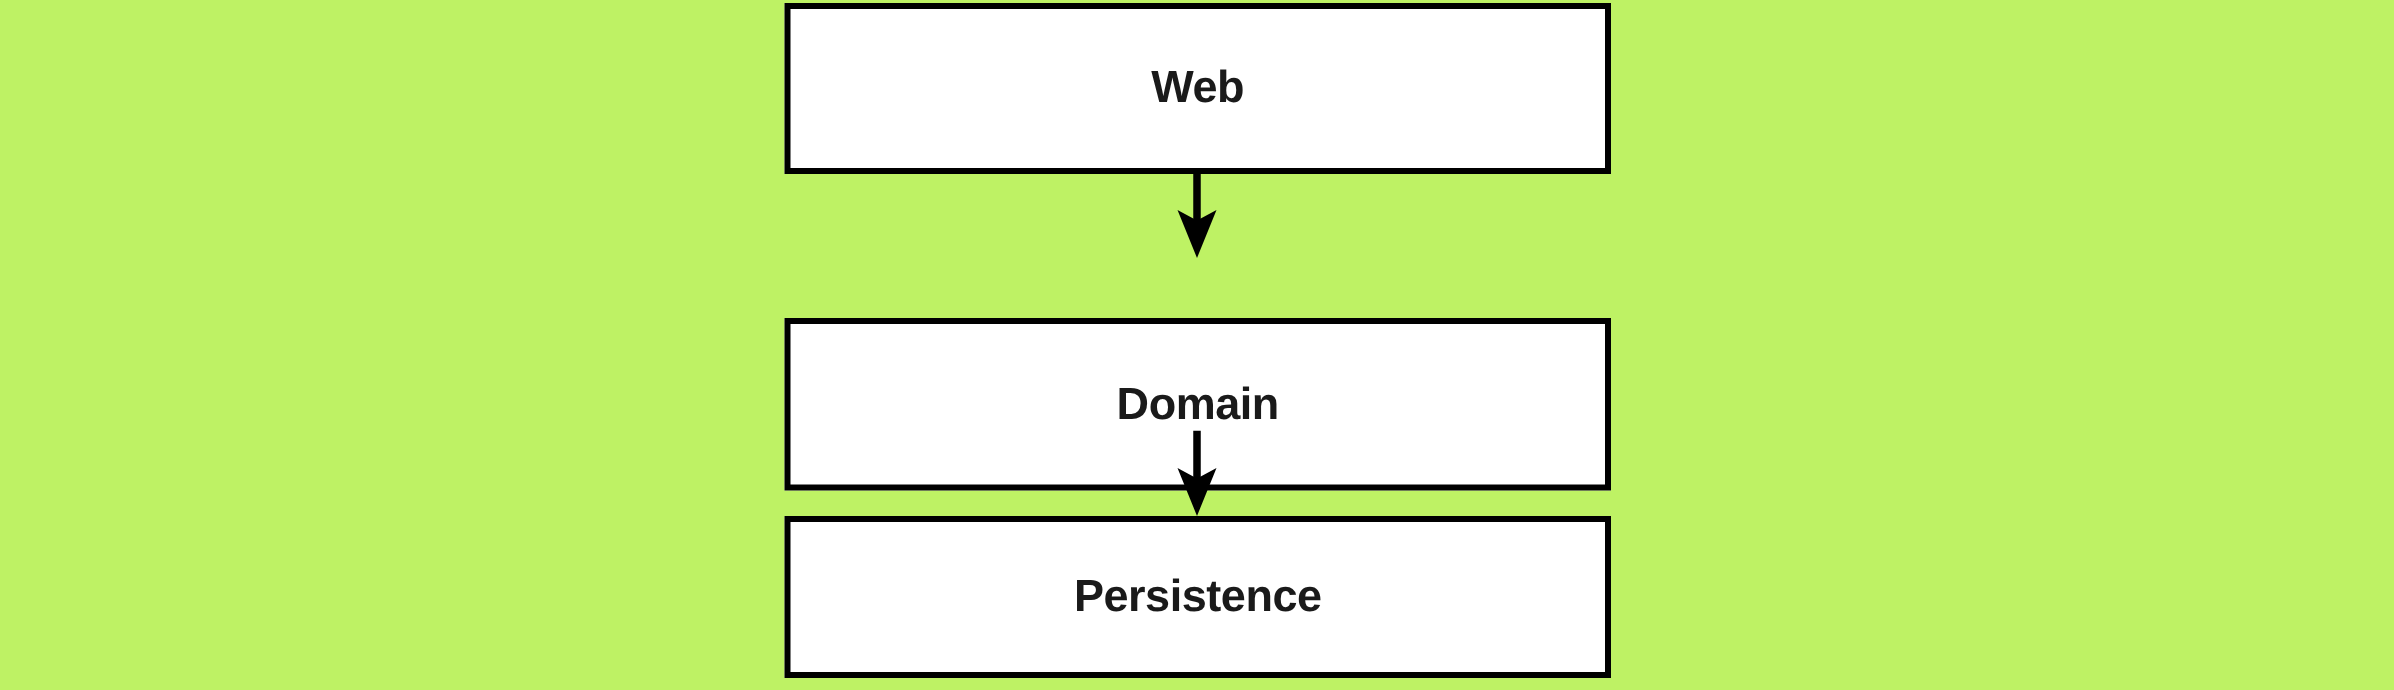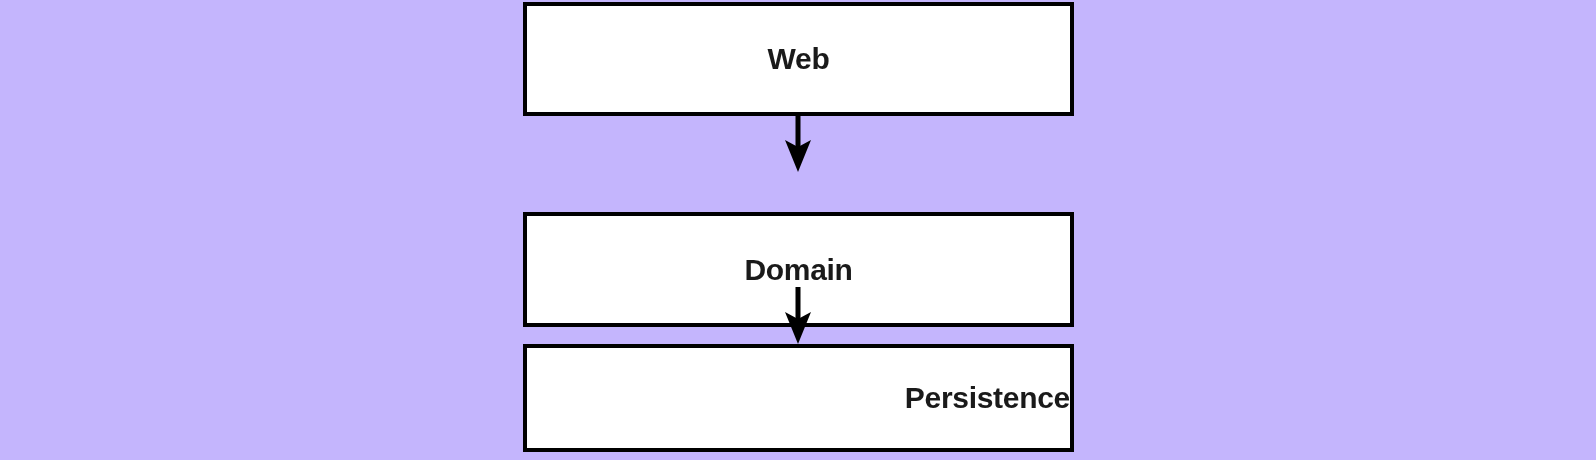--- a/index.html
+++ b/index.html
@@ -4,21 +4,21 @@
 <style>
   html, body {
     margin: 0;
     padding: 0;
     background: #ffffff;
   }
   .canvas {
     position: relative;
     width: 1596px;
     height: 460px;
-    background: #c4b5fd;
+    background: #bef264;
     overflow: hidden;
     font-family: "Liberation Sans", "DejaVu Sans", sans-serif;
   }
   .node {
     position: absolute;
     left: 523px;
     width: 551px;
     box-sizing: border-box;
     border: 4px solid #000000;
     background: #ffffff;
@@ -27,21 +27,21 @@
     justify-content: center;
   }
   .node-label {
     font-size: 30px;
     font-weight: bold;
     color: #1a1a1a;
     letter-spacing: -0.3px;
   }
   .node-web        { top: 2px;   height: 114px; }
   .node-domain     { top: 172px; height: 115px; margin-top: 40px; }
-  .node-persistence{ top: 344px; height: 108px; justify-content: flex-end; }
+  .node-persistence{ top: 344px; height: 108px; }
   .arrow {
     position: absolute;
     left: 784px;
     display: block;
   }
   .arrow-1 { top: 116px; }
   .arrow-2 { top: 287px; }
 </style>
 </head>
 <body>

